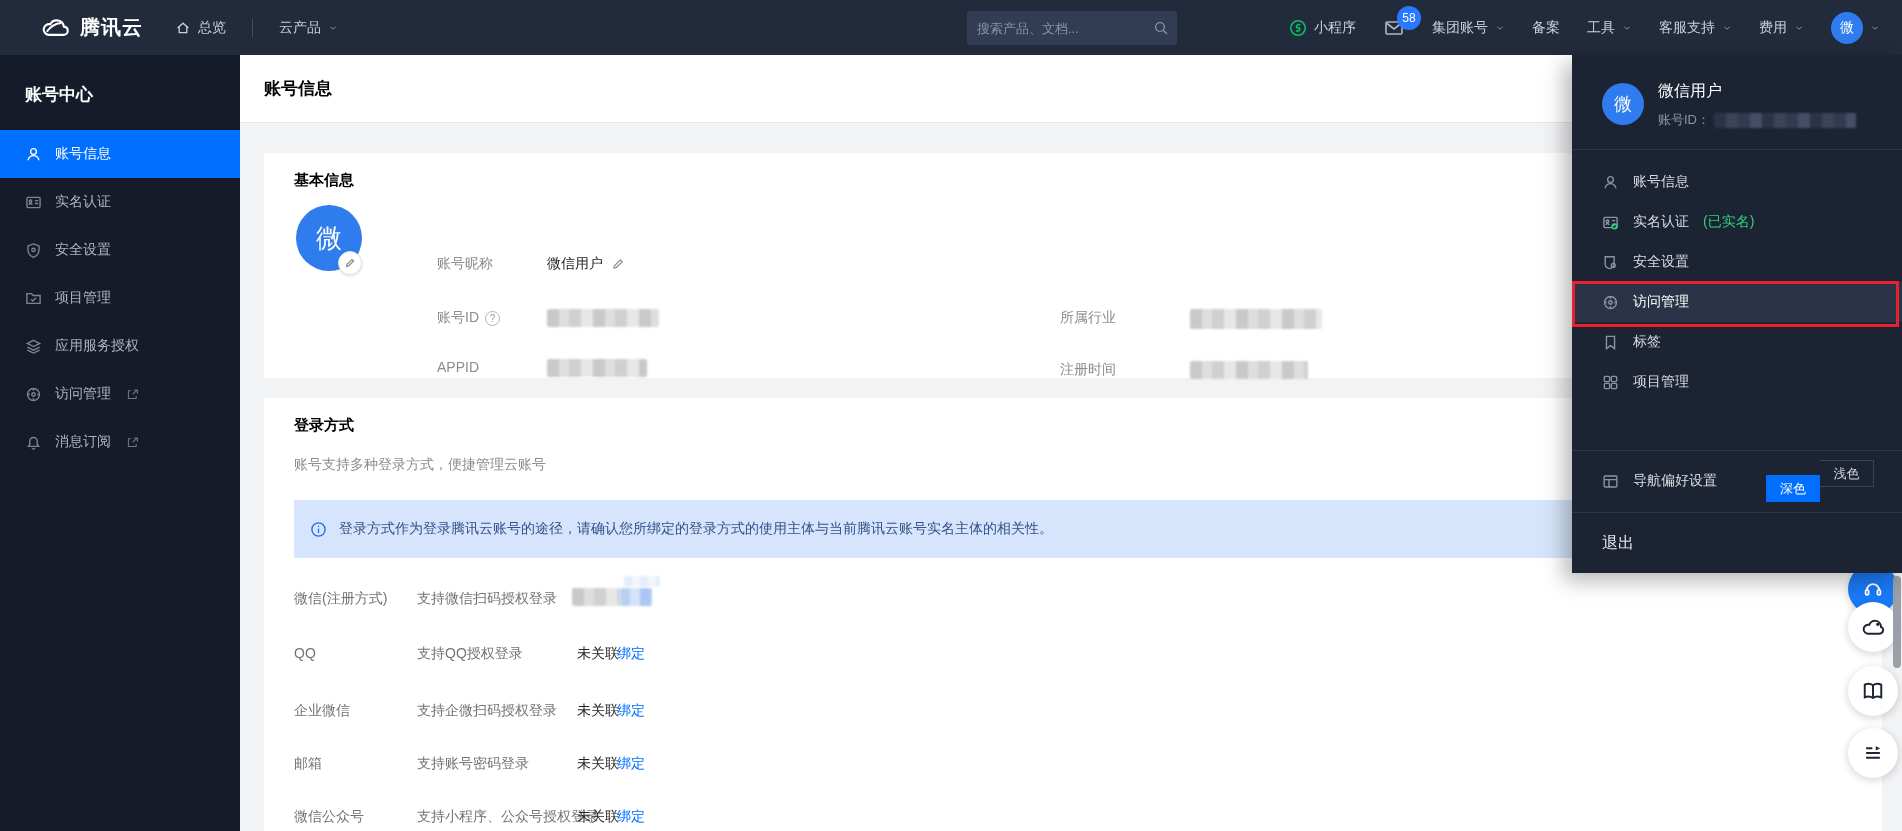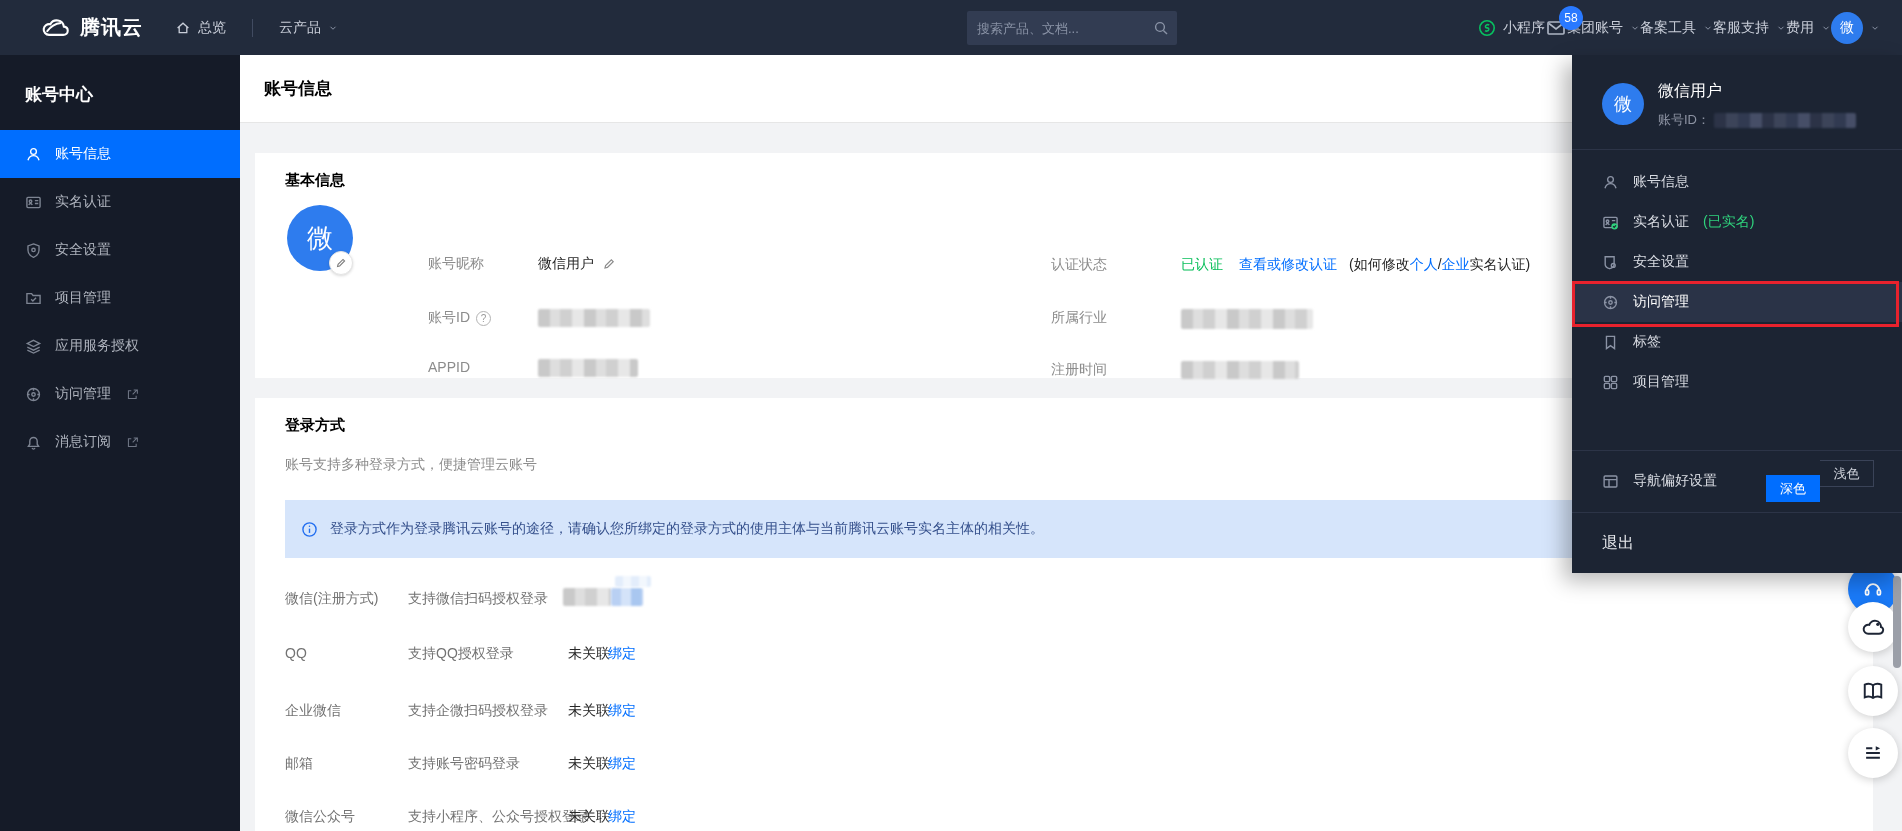--- a/index.html
+++ b/index.html
@@ -12,42 +12,42 @@
   .topbar { position:absolute; left:0; top:0; width:1902px; height:55px; background:#222b3c; z-index:20; }
   .tb-left { position:absolute; left:40px; top:0; height:55px; display:flex; align-items:center; gap:14px; }
   .brand { display:flex; align-items:center; gap:10px; color:#fff; font-size:20px; font-weight:700; letter-spacing:1px; }
   .tb-item { display:flex; align-items:center; gap:7px; color:#c9ced9; font-size:14px; cursor:pointer; white-space:nowrap; }
   .tb-divider { width:1px; height:18px; background:#414b61; margin:0 12px; }
   .tb-search { position:absolute; left:967px; top:11px; width:210px; height:34px; background:#323c52; border-radius:2px;
     display:flex; align-items:center; padding:0 10px; }
   .tb-search input { flex:1; background:transparent; border:none; outline:none; color:#cfd4de; font-size:13px;
     font-family:"Liberation Sans","DejaVu Sans",sans-serif; }
   .tb-search input::placeholder { color:#8a93a6; }
-  .tb-right { position:absolute; right:22px; top:0; height:55px; display:flex; align-items:center; }
+  .tb-right { position:absolute; right:22px; top:0; height:55px; display:flex; align-items:center; gap:27px; }
   .mail-wrap { position:relative; }
   .badge { position:absolute; left:14px; top:-12px; min-width:24px; height:24px; border-radius:12px; background:#2979ff;
     color:#fff; font-size:12px; display:flex; align-items:center; justify-content:center; padding:0 4px; }
   .avatar-sm { width:32px; height:32px; border-radius:50%; background:#2e7cee; color:#fff; font-size:14px;
     display:flex; align-items:center; justify-content:center; }
   .chev { color:#8a93a6; }
 
   
   .sidebar { position:absolute; left:0; top:55px; width:240px; height:776px; background:#151b28; z-index:5; }
   .sb-title { color:#fff; font-size:17px; font-weight:700; padding:28px 0 24px 25px;border-radius:13px; }
   .sb-item { height:48px; display:flex; align-items:center; gap:13px; padding-left:25px; color:#aeb3bd; font-size:14px; cursor:pointer; }
   .sb-item .sb-ic { color:#7d8492; }
   .sb-item.selected { background:#006eff; color:#fff; }
   .sb-item.selected .sb-ic { color:#fff; }
   .sb-ext { color:#6f7685; margin-left:2px; }
 
   
   .main { position:absolute; left:240px; top:55px; width:1662px; height:776px; background:#f2f3f5; }
   .page-header { position:absolute; left:0; top:0; width:100%; height:68px; background:#fff; border-bottom:1px solid #e6e6e6; display:flex; align-items:center; }
   .page-header h1 { font-size:17px; font-weight:700; color:#000; margin-left:24px; }
-  .card { position:absolute; left:15px; width:1618px; background:#fff; }
+  .card { position:absolute; left:24px; width:1618px; background:#fff; }
   .card-basic { top:98px; height:225px; }
   .card-login { top:343px; height:433px; }
   .card-title { position:absolute; left:30px; top:18px; font-size:15px; font-weight:700; color:#000; }
 
   .avatar-lg { position:absolute; left:32px; top:52px; width:66px; height:66px; border-radius:50%; background:#2e7cee;
     color:#fff; font-size:26px; display:flex; align-items:center; justify-content:center; }
   .avatar-edit { position:absolute; left:74px; top:98px; width:24px; height:24px; border-radius:50%; background:#fff;
     border:1px solid #e4e4e4; box-shadow:0 1px 3px rgba(0,0,0,.15); display:flex; align-items:center; justify-content:center; color:#7c7c7c; cursor:pointer; }
 
   .f-row { position:absolute; display:flex; align-items:flex-start; font-size:14px;margin-top:38px; }
@@ -337,30 +337,20 @@
           <span>账号ID</span>
           <span class="help-ic">?</span>
         </span>
         <span class="mosaic" style="width:112px;"></span>
       </div>
       <div class="f-row" style="left:173px; top:168px;">
         <span class="f-label" style="width:110px;">APPID</span>
         <span class="mosaic" style="width:100px;"></span>
       </div>
 
-      <div class="f-row" style="left:796px; top:65px;">
-        <span class="f-label" style="width:130px;">认证状态</span>
-        <span class="f-value" style="white-space:nowrap;">
-          <span class="green">已认证</span>
-          <span class="link" style="margin-left:8px;">查看或修改认证</span>
-          <span style="margin-left:4px; color:#262626;">
-            <span>(如何修改</span><span class="link">个人</span><span>/</span><span class="link">企业</span><span>实名认证)</span>
-          </span>
-        </span>
-      </div>
       <div class="f-row" style="left:796px; top:118px;">
         <span class="f-label" style="width:130px;">所属行业</span>
         <span class="mosaic" style="width:132px; height:20px;"></span>
       </div>
       <div class="f-row" style="left:796px; top:170px;">
         <span class="f-label" style="width:130px;">注册时间</span>
         <span class="mosaic" style="width:118px;"></span>
       </div>
     </section>
 

